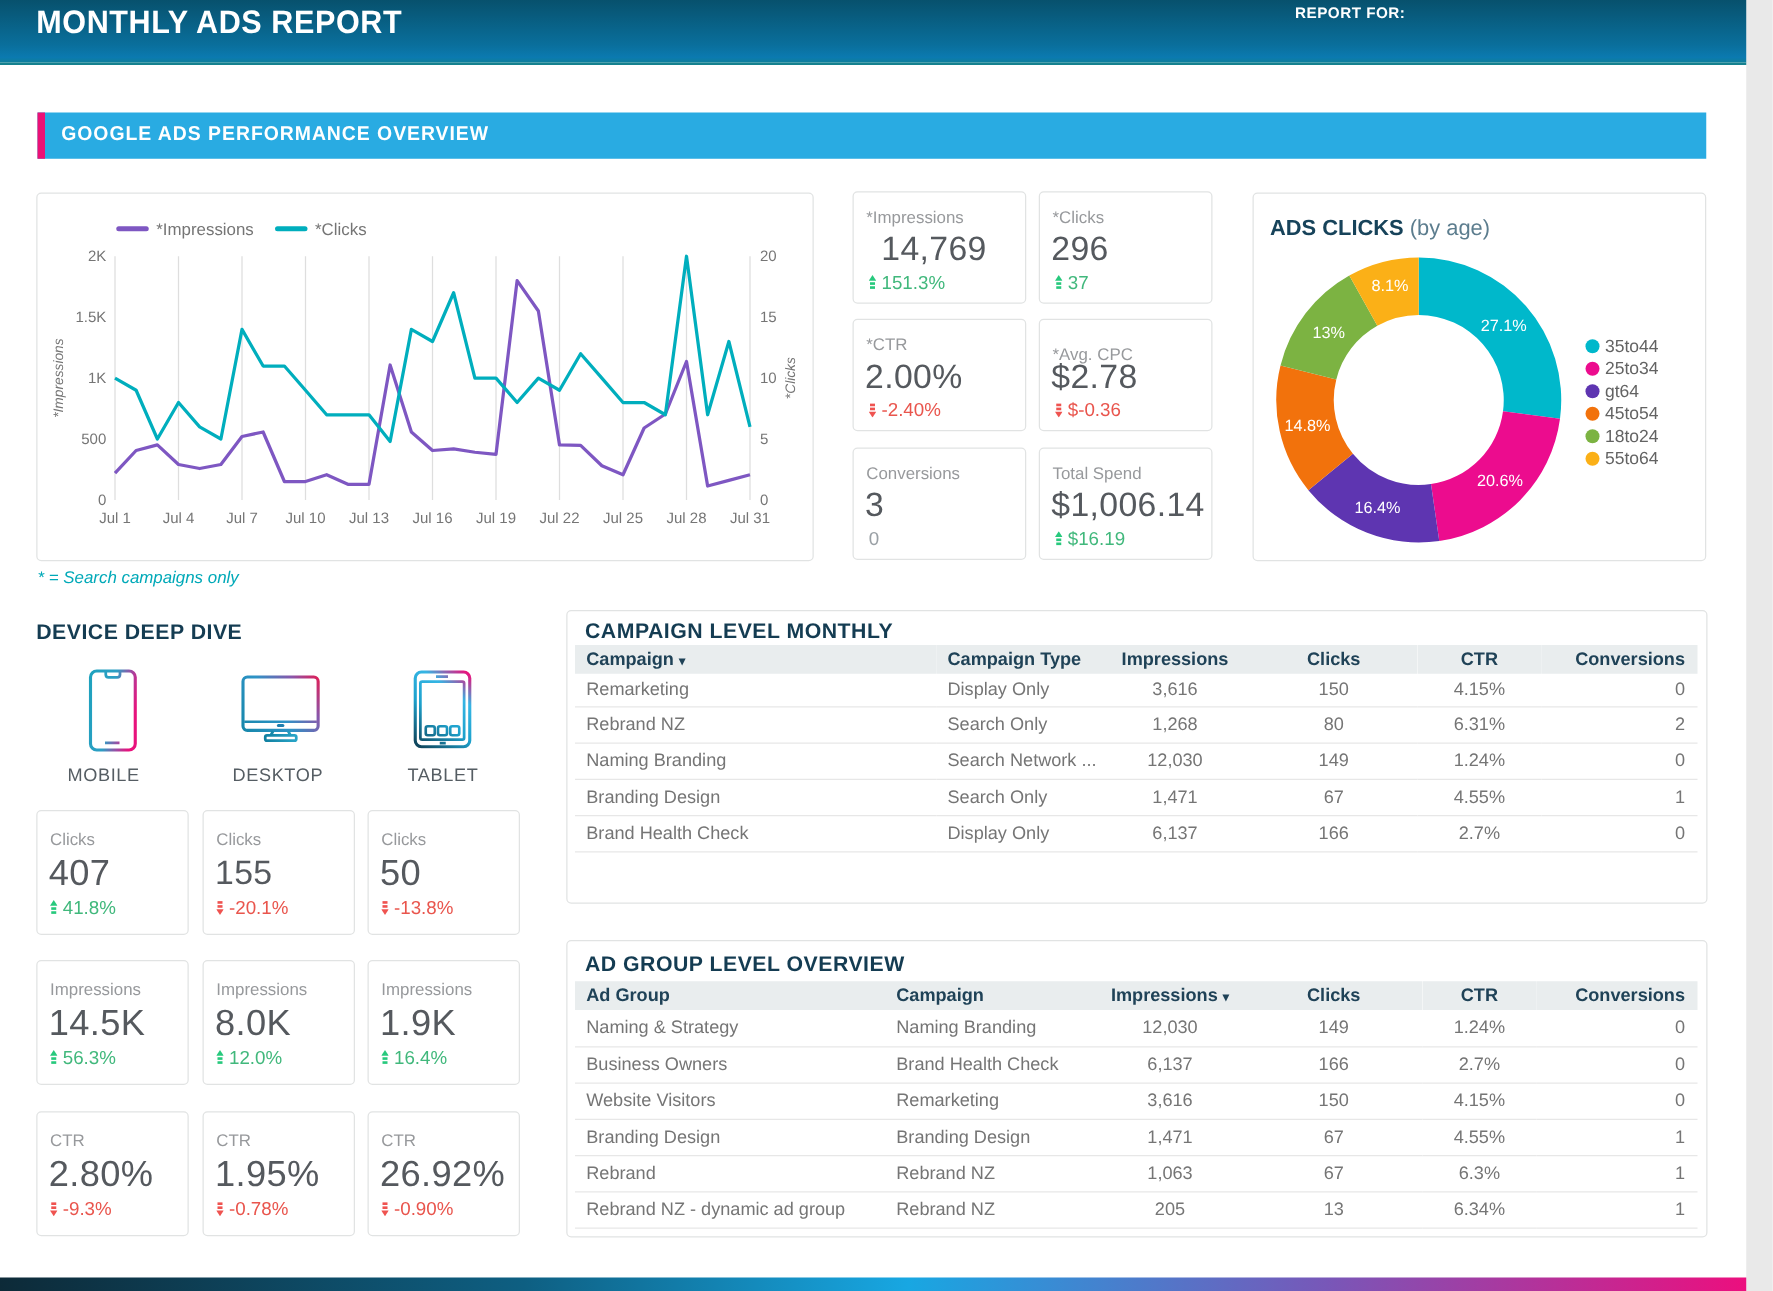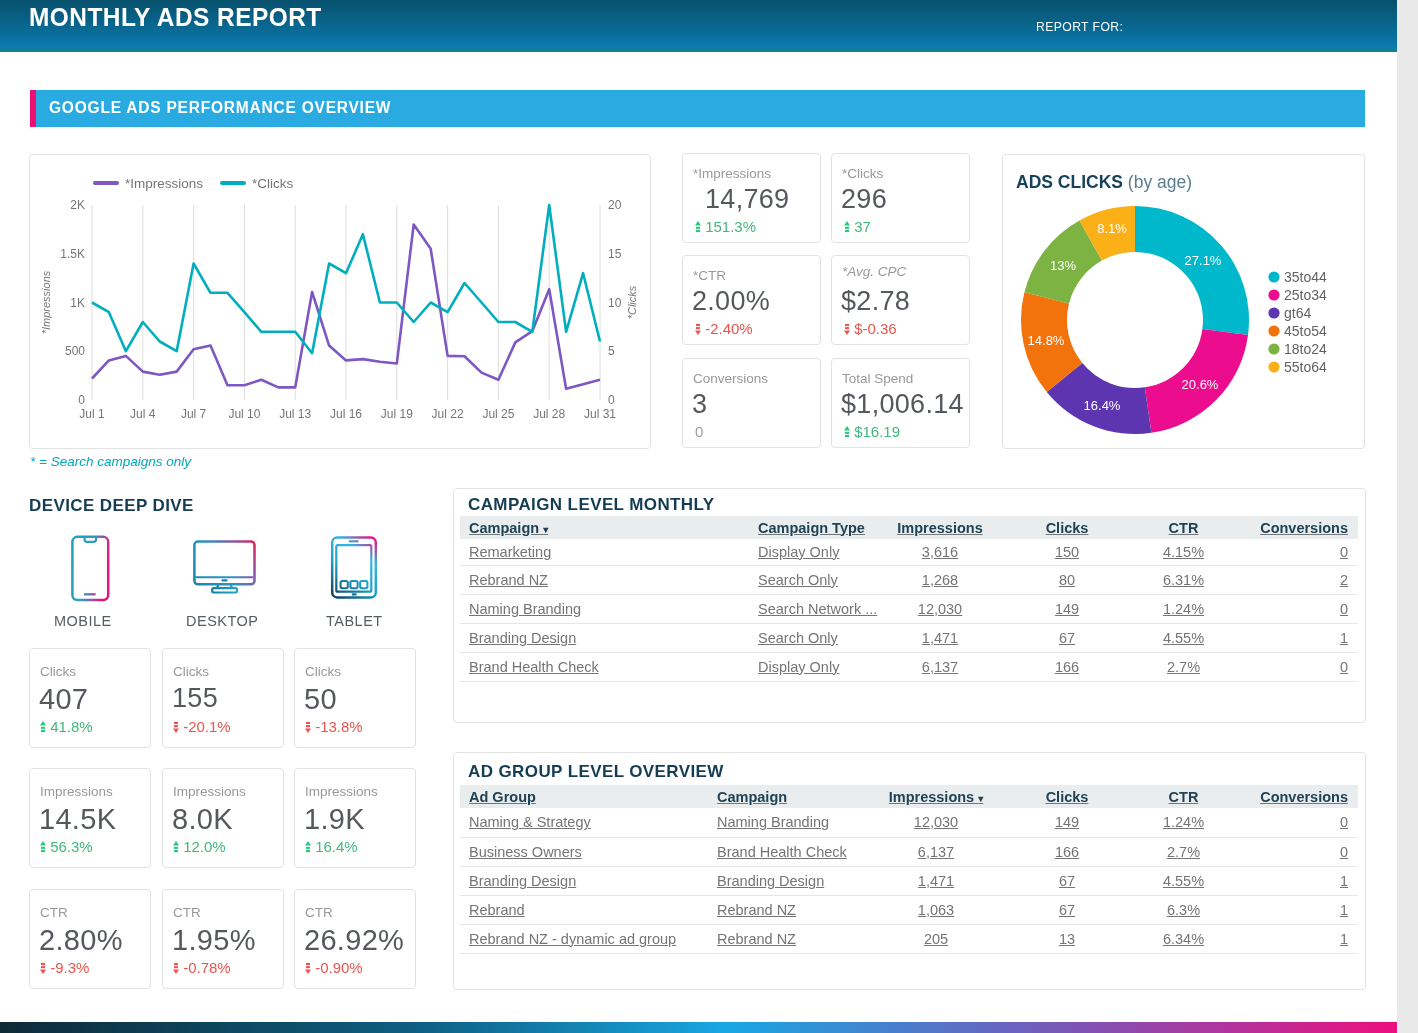--- a/index.html
+++ b/index.html
@@ -6,38 +6,38 @@
   html,body { width:1418px; height:1033px; overflow:hidden; background:#e9e9e9;
     font-family:"Liberation Sans", sans-serif; }
   .page { position:absolute; left:0; top:0; width:1397px; height:1033px; background:#ffffff; }
   .abs { position:absolute; }
   .card { position:absolute; background:#fff; border:1px solid #e1e3e3; border-radius:4px; }
   
   .hdr { position:absolute; left:0; top:0; width:1397px; height:52px;
     background:linear-gradient(180deg,#07516d 0%,#0a6f9c 72%,#0b7ab0 92%,#0e7f9b 100%);
     border-bottom:2px solid #15818f; }
   .hdr h1 { position:absolute; left:29px; top:2px; color:#fff; font-size:26px; font-weight:bold; letter-spacing:.5px; transform:scaleX(.94); transform-origin:left top; }
-  .repfor { position:absolute; left:1036px; top:20px; color:#fff; font-size:12.2px; font-weight:normal; letter-spacing:.4px; }
+  .repfor { position:absolute; left:1036px; top:3px; color:#fff; font-size:12.2px; font-weight:bold; letter-spacing:.4px; }
   .datebox { position:absolute; left:1133px; top:4px; width:231px; height:33px; border:3px solid #e8127c;
     color:#fff; font-size:13px; font-weight:bold; line-height:27px; padding-left:13px; }
   .datebox .txt { display:inline-block; transform:scaleX(.9); transform-origin:left center; }
   .datebox .car { position:absolute; right:12px; top:11px; width:0; height:0;
     border-left:5px solid transparent; border-right:5px solid transparent; border-top:6px solid #fff; }
   
   .secbar { position:absolute; left:30px; top:90px; width:1335px; height:37px; background:#29abe2; }
   .secbar .accent { position:absolute; left:0; top:0; width:6px; height:37px; background:#ec1075; }
   .secbar .t { position:absolute; left:19px; top:9px; color:#fff; font-size:16px; font-weight:bold; letter-spacing:.8px; transform:scaleX(.97); transform-origin:left top; }
   
   .sclabel { position:absolute; color:#97999c; font-size:13.5px; }
   .scval { position:absolute; color:#55595e; font-size:27px; letter-spacing:.3px; }
   .scdelta { position:absolute; font-size:15px; }
   .green { color:#41b87c; } .red { color:#e9554d; } .gray0 { color:#9aa0a5; }
   
   .tblttl { position:absolute; color:#143c52; font-size:17px; font-weight:bold; letter-spacing:.4px; }
-  table.rpt { position:absolute; border-collapse:collapse; table-layout:fixed; font-size:14.5px; color:#757575;text-decoration:underline; }
+  table.rpt { position:absolute; border-collapse:collapse; table-layout:fixed; font-size:14.5px; color:#757575; }
   table.t1 tr.r1 td { height:26px; }
   table.rpt th { background:#e9edee; color:#1f4257; font-weight:bold; text-align:left;
     height:23px; padding:0 0 0 9px; font-size:14.5px; white-space:nowrap; overflow:hidden; }
   table.rpt td { height:29px; padding:0 0 0 9px; border-bottom:1px solid #e7e7e7; background:#fff; white-space:nowrap; overflow:hidden; }
   table.rpt .c { text-align:center; padding:0; }
   table.rpt .r { text-align:right; padding:0 10px 0 0; }
   .foot { position:absolute; left:0; top:1022px; width:1397px; height:11px;
     background:linear-gradient(90deg,#0d2a38 0%,#0e5f82 30%,#18a7e2 52%,#7857b8 76%,#ec0f7e 100%); }
   .devlbl { position:absolute; color:#555d63; font-size:14.5px; letter-spacing:.5px; }
 </style>
@@ -137,21 +137,21 @@
   <div class="card" style="left:682px;top:255px;width:139px;height:90px;"></div>
   <div class="sclabel" style="left:693px;top:268px;">*CTR</div>
   <div class="scval" style="left:692px;top:286px;">2.00%</div>
   <div class="scdelta red" style="left:695px;top:320px;"><svg width="6" height="12" viewBox="0 0 6 12" style="vertical-align:-1px">
         <path d="M3 12 L6 7.4 L0 7.4 Z" fill="#ef5350"></path>
         <rect x="1" y="4.1" width="4" height="2.1" fill="#ef5350"></rect>
         <rect x="1" y="0.9" width="4" height="2.1" fill="#ef5350"></rect>
       </svg> -2.40%</div>
 
   <div class="card" style="left:831px;top:255px;width:139px;height:90px;"></div>
-  <div class="sclabel" style="left:842px;top:264px;font-style:italic;">*Avg. CPC</div>
+  <div class="sclabel" style="left:842px;top:276px;">*Avg. CPC</div>
   <div class="scval" style="left:841px;top:286px;">$2.78</div>
   <div class="scdelta red" style="left:844px;top:320px;"><svg width="6" height="12" viewBox="0 0 6 12" style="vertical-align:-1px">
         <path d="M3 12 L6 7.4 L0 7.4 Z" fill="#ef5350"></path>
         <rect x="1" y="4.1" width="4" height="2.1" fill="#ef5350"></rect>
         <rect x="1" y="0.9" width="4" height="2.1" fill="#ef5350"></rect>
       </svg> $-0.36</div>
 
   <div class="card" style="left:682px;top:358px;width:139px;height:90px;"></div>
   <div class="sclabel" style="left:693px;top:371px;">Conversions</div>
   <div class="scval" style="left:692px;top:389px;">3</div>
@@ -429,20 +429,28 @@
         </tr>
     <tr>
           <td>Business Owners</td>
           <td>Brand Health Check</td>
           <td class="c">6,137</td>
           <td class="c">166</td>
           <td class="c">2.7%</td>
           <td class="r">0</td>
         </tr>
     <tr>
+          <td>Website Visitors</td>
+          <td>Remarketing</td>
+          <td class="c">3,616</td>
+          <td class="c">150</td>
+          <td class="c">4.15%</td>
+          <td class="r">0</td>
+        </tr>
+    <tr>
           <td>Branding Design</td>
           <td>Branding Design</td>
           <td class="c">1,471</td>
           <td class="c">67</td>
           <td class="c">4.55%</td>
           <td class="r">1</td>
         </tr>
     <tr>
           <td>Rebrand</td>
           <td>Rebrand NZ</td>

